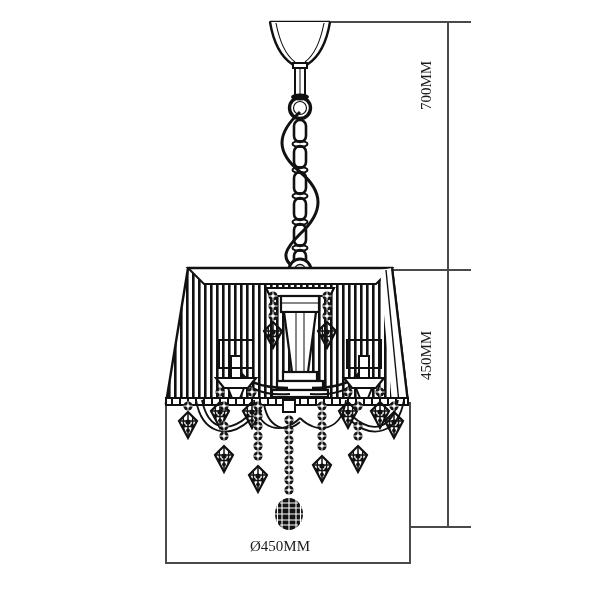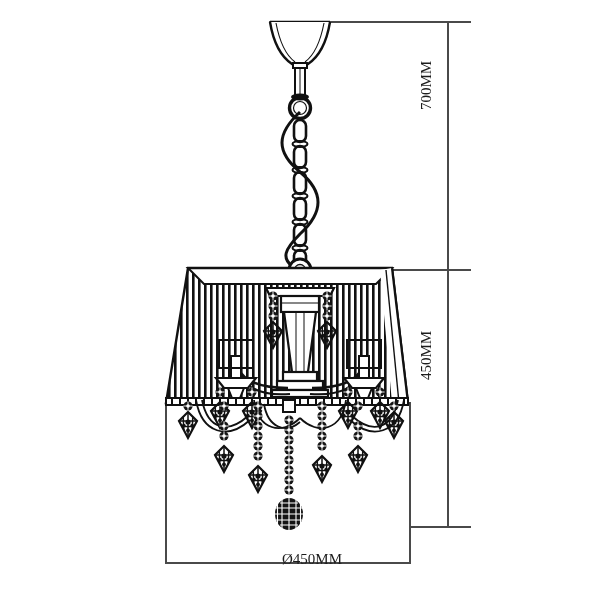--- a/index.html
+++ b/index.html
@@ -39,22 +39,21 @@
     transform-origin: left top;
   }
   #label-height-450 {
     left: 418px;
     top: 380px;
     transform: rotate(-90deg);
     transform-origin: left top;
   }
   #label-diameter-450 {
     left: 250px;
-    top: 551px;
-    margin-left: 32px;
+    top: 538px;
   }
 </style>
 </head>
 <body>
 
 <div id="canvas">
 
   <svg id="drawing" viewBox="0 0 600 600">
     <defs>
 

